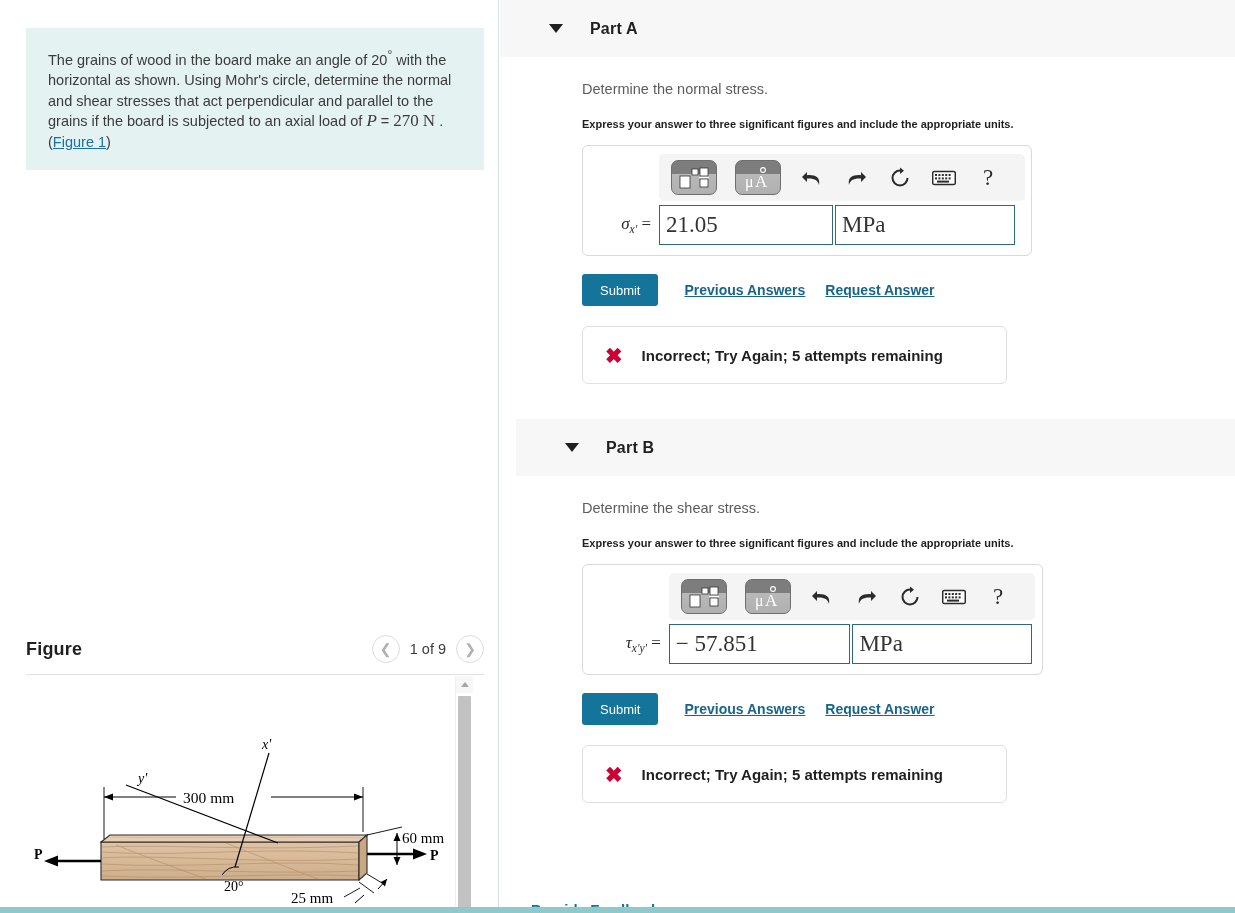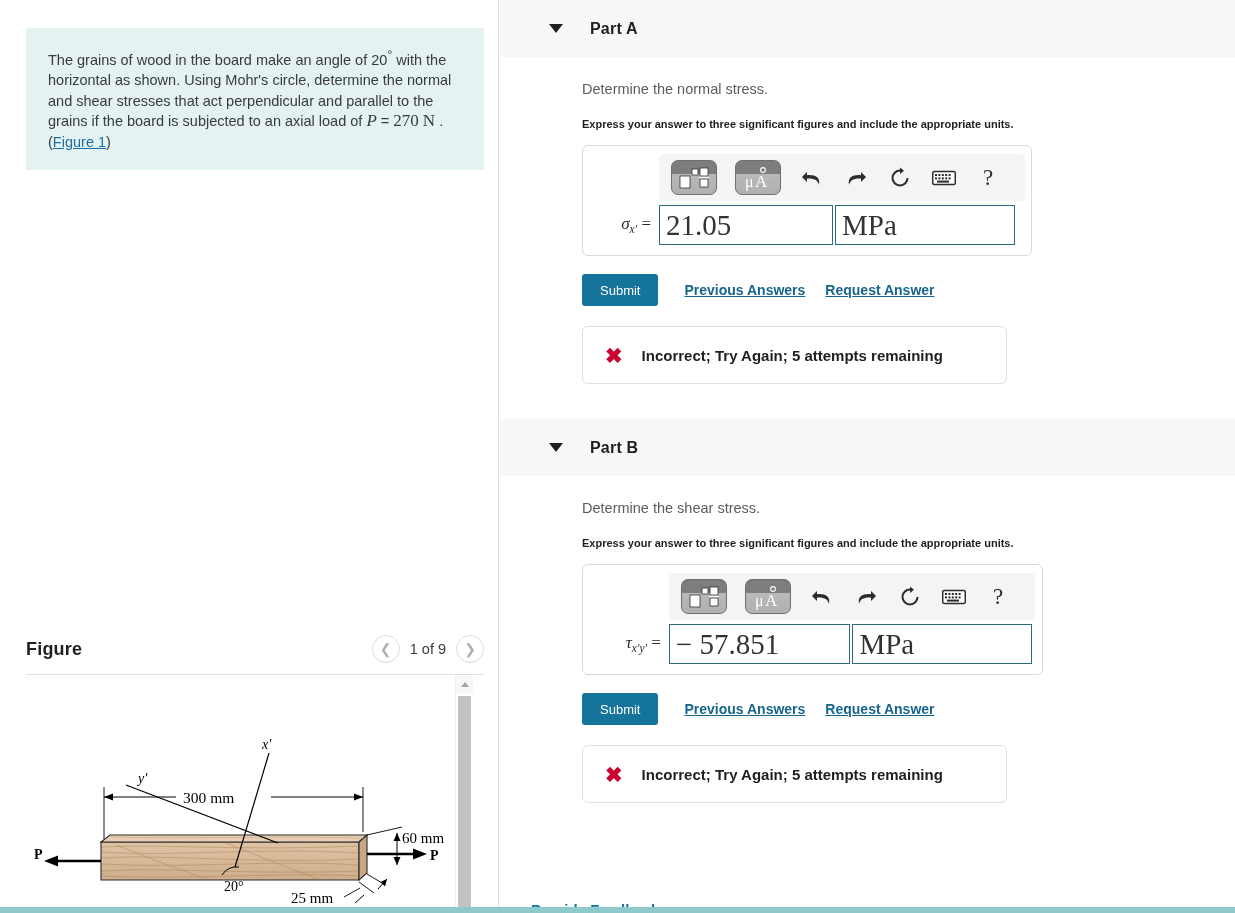--- a/index.html
+++ b/index.html
@@ -170,21 +170,21 @@
     width: 62px; text-align: right;
     padding-right: 8px;
     white-space: nowrap;
   }
   .var-label sub { font-size: 11.5px; font-style: italic; }
   .input-val, .input-unit {
     border: 1px solid #2b6b7d;
     background: #fff;
     height: 40px;
     font-family: "Liberation Serif", serif;
-    font-size: 29px; color: #333;
+    font-size: 23px; color: #333;
     padding: 0 6px;
     display: flex; align-items: center;
     cursor: text;
   }
   .input-val { width: 174px; }
   .input-unit { width: 180px; margin-left: 2px; }
 
   
   .submit-row {
     display: flex; align-items: center;
@@ -420,21 +420,21 @@
         <span class="link-action">Previous Answers</span>
         <span class="link-action second">Request Answer</span>
       </div>
 
       <div class="feedback">
         <span class="xmark">✖</span>
         <span class="fb-text">Incorrect; Try Again; 5 attempts remaining</span>
       </div>
     </div>
 
-    <div class="part-header" style="margin-top:35px;">
+    <div class="part-header" style="margin-top:35px;margin-left:16px;">
       <div class="part-caret"></div>
       <div class="part-title">Part B</div>
     </div>
 
     <div class="part-body">
       <p class="prompt">Determine the shear stress.</p>
       <p class="instruction">Express your answer to three significant figures and include the appropriate units.</p>
 
       <div class="answer-box wide">
         <div class="mq-toolbar" style="margin-left:76px;">

